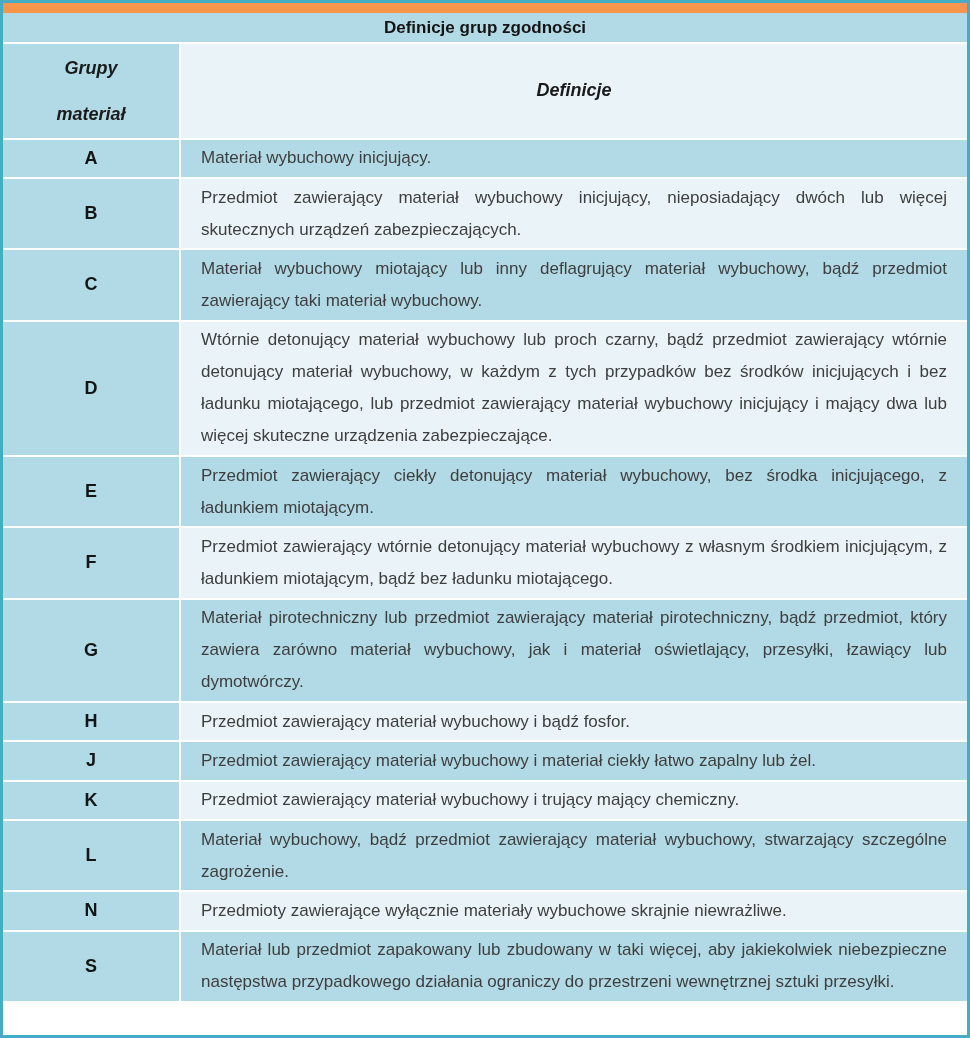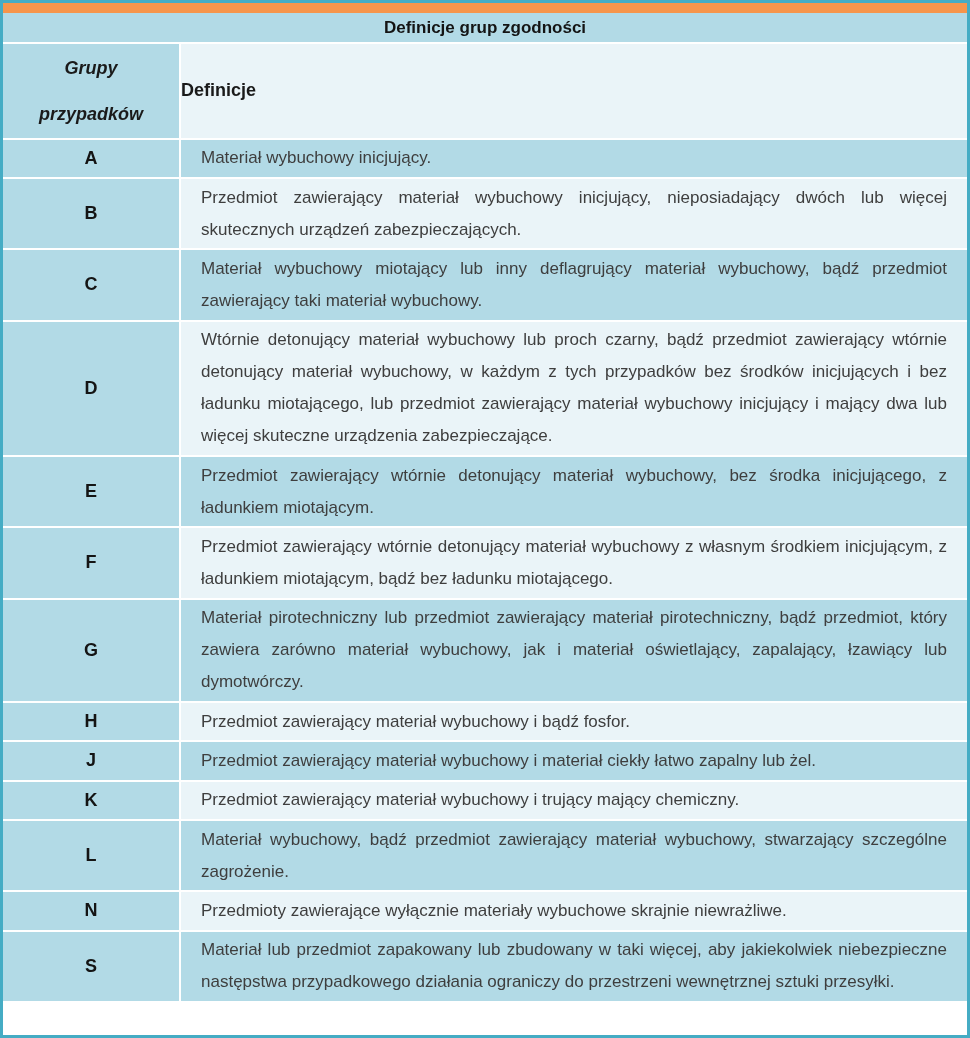--- a/index.html
+++ b/index.html
@@ -56,22 +56,23 @@
   }
   .header-group .wrapbox {
     display: block;
     width: 112px;
     line-height: 46px;
   }
   .header-def {
     background: var(--light, #EAF4F8);
     display: flex;
     align-items: center;
-    justify-content: flex-start;
+    justify-content: center;
     font-weight: bold;
+    font-style: italic;
     font-size: 18px;
     color: #1a1a1a;
   }
   .group-cell {
     display: flex;
     align-items: center;
     justify-content: center;
     font-weight: bold;
     font-size: 18px;
     color: #141414;
@@ -88,46 +89,46 @@
   .def-cell.light { background: var(--light, #EAF4F8); }
 </style>
 </head>
 <body>
 
 <div class="frame">
   <div class="orange-bar"></div>
   <div class="grid" id="grid">
     <div class="cell title-cell">Definicje grup zgodności</div>
     <div class="cell header-group">
-      <span class="wrapbox">Grupy przypadków</span>
+      <span class="wrapbox">Grupy materiał</span>
     </div>
     <div class="cell header-def">
       <span>Definicje</span>
     </div>
 
   <div class="row"><div class="cell group-cell">A</div><div class="cell def-cell">
           <span>Materiał wybuchowy inicjujący.</span>
         </div></div>
       <div class="row"><div class="cell group-cell">B</div><div class="cell def-cell light">
           <span>Przedmiot zawierający materiał wybuchowy inicjujący, nieposiadający dwóch lub więcej skutecznych urządzeń zabezpieczających.</span>
         </div></div>
       <div class="row"><div class="cell group-cell">C</div><div class="cell def-cell">
           <span>Materiał wybuchowy miotający lub inny deflagrujący materiał wybuchowy, bądź przedmiot zawierający taki materiał wybuchowy.</span>
         </div></div>
       <div class="row"><div class="cell group-cell">D</div><div class="cell def-cell light">
           <span>Wtórnie detonujący materiał wybuchowy lub proch czarny, bądź przedmiot zawierający wtórnie detonujący materiał wybuchowy, w każdym z tych przypadków bez środków inicjujących i bez ładunku miotającego, lub przedmiot zawierający materiał wybuchowy inicjujący i mający dwa lub więcej skuteczne urządzenia zabezpieczające.</span>
         </div></div>
       <div class="row"><div class="cell group-cell">E</div><div class="cell def-cell">
-          <span>Przedmiot zawierający wtórnie detonujący materiał wybuchowy, bez środka inicjującego, z ładunkiem miotającym.</span>
+          <span>Przedmiot zawierający ciekły detonujący materiał wybuchowy, bez środka inicjującego, z ładunkiem miotającym.</span>
         </div></div>
       <div class="row"><div class="cell group-cell">F</div><div class="cell def-cell light">
           <span>Przedmiot zawierający wtórnie detonujący materiał wybuchowy z własnym środkiem inicjującym, z ładunkiem miotającym, bądź bez ładunku miotającego.</span>
         </div></div>
       <div class="row"><div class="cell group-cell">G</div><div class="cell def-cell">
-          <span>Materiał pirotechniczny lub przedmiot zawierający materiał pirotechniczny, bądź przedmiot, który zawiera zarówno materiał wybuchowy, jak i materiał oświetlający, zapalający, łzawiący lub dymotwórczy.</span>
+          <span>Materiał pirotechniczny lub przedmiot zawierający materiał pirotechniczny, bądź przedmiot, który zawiera zarówno materiał wybuchowy, jak i materiał oświetlający, przesyłki, łzawiący lub dymotwórczy.</span>
         </div></div>
       <div class="row"><div class="cell group-cell">H</div><div class="cell def-cell light">
           <span>Przedmiot zawierający materiał wybuchowy i bądź fosfor.</span>
         </div></div>
       <div class="row"><div class="cell group-cell">J</div><div class="cell def-cell">
           <span>Przedmiot zawierający materiał wybuchowy i materiał ciekły łatwo zapalny lub żel.</span>
         </div></div>
       <div class="row"><div class="cell group-cell">K</div><div class="cell def-cell light">
           <span>Przedmiot zawierający materiał wybuchowy i trujący mający chemiczny.</span>
         </div></div>

